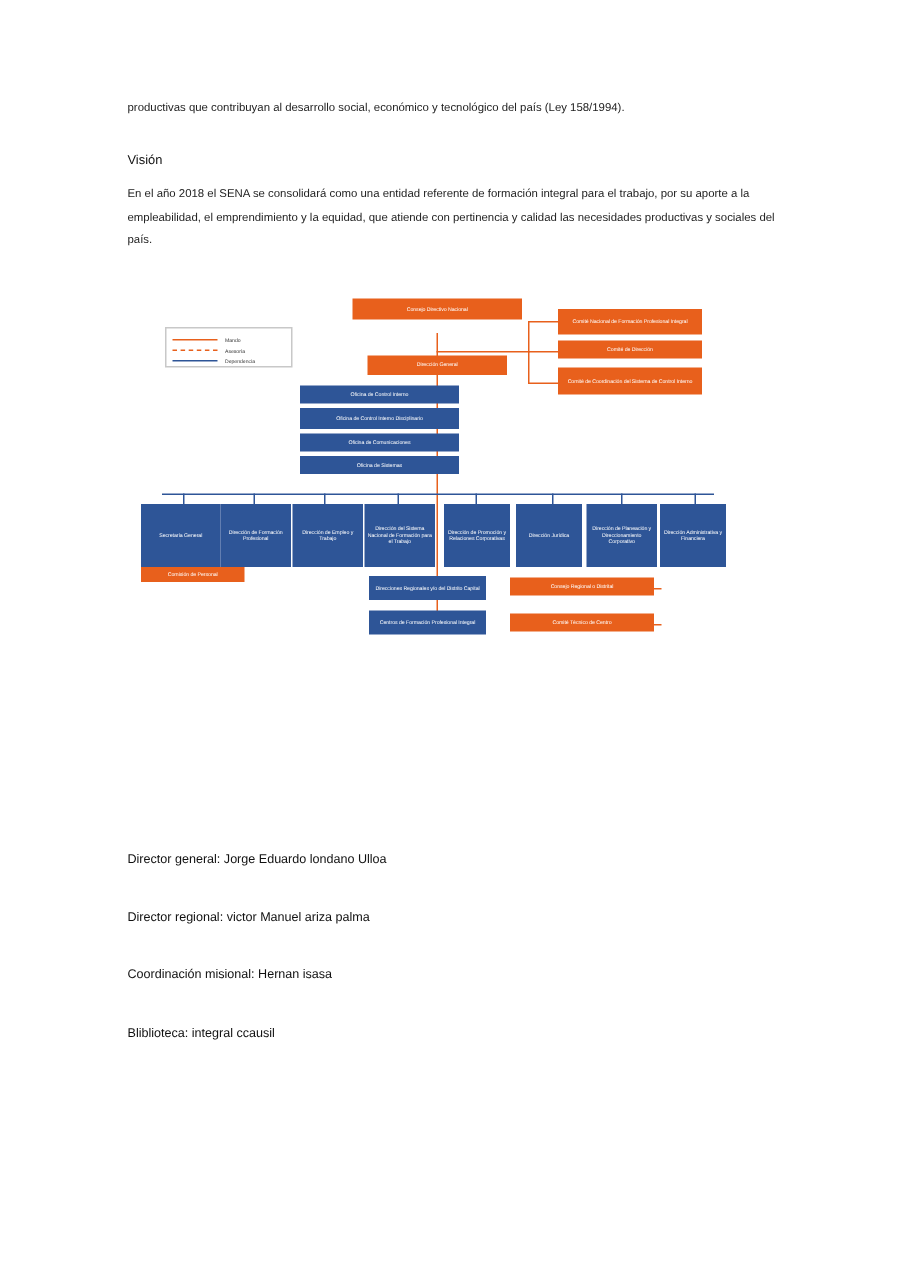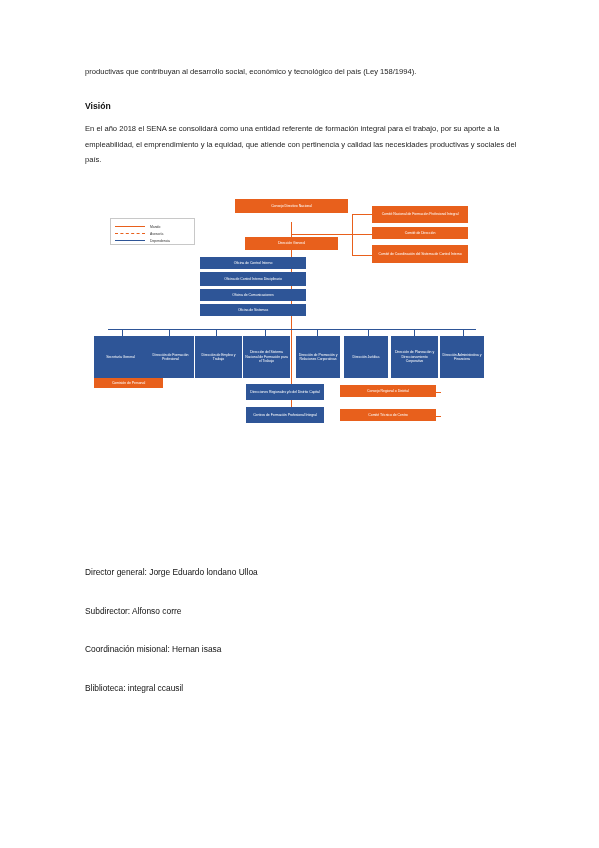--- a/index.html
+++ b/index.html
@@ -28,21 +28,21 @@
     font-size: 7.6px;
     line-height: 15.5px;
     color: #222;
   }
   .para-top { top: 64px; }
   .heading {
     position: absolute;
     left: 85px;
     top: 101px;
     font-size: 8.6px;
-    font-weight: bold;
+    font-weight: normal;
     color: #111;
   }
   .para-vision { top: 121px; }
 
   
   .chart {
     position: absolute;
     left: 85px;
     top: 196px;
     width: 432px;
@@ -194,18 +194,18 @@
     <div class="node blue" style="left:161px; top:188px; width:78px; height:16px;">Direcciones Regionales y/o del Distrito Capital</div>
     <div class="node orange" style="left:255px; top:189px; width:96px; height:12px;">Consejo Regional o Distrital</div>
 
     <div class="node blue" style="left:161px; top:211px; width:78px; height:16px;">Centros de Formación Profesional Integral</div>
     <div class="node orange" style="left:255px; top:213px; width:96px; height:12px;">Comité Técnico de Centro</div>
 
   </div>
 
   <div class="bottom-list">
     <div class="bottom-item">Director general: Jorge Eduardo londano Ulloa</div>
-    <div class="bottom-item">Subdirector: Alfonso corre</div>
+    <div class="bottom-item">Director regional: victor Manuel ariza palma</div>
     <div class="bottom-item">Coordinación misional: Hernan isasa</div>
     <div class="bottom-item">Bliblioteca: integral ccausil</div>
   </div>
 
 </div>
 
 </body></html>

